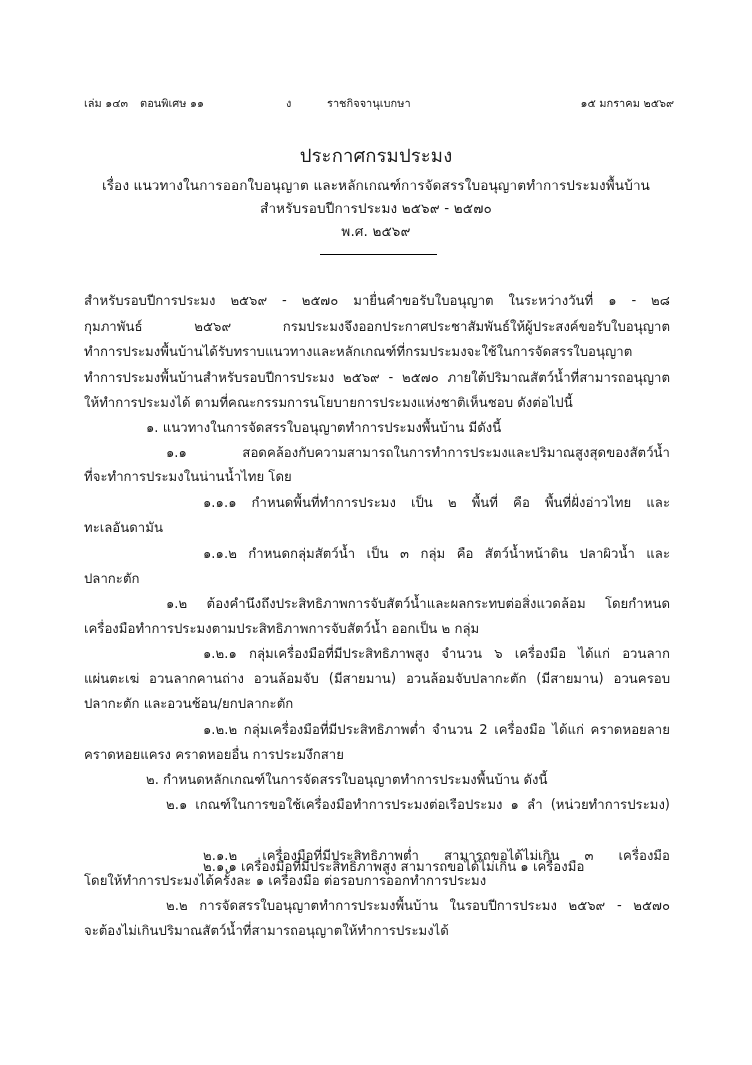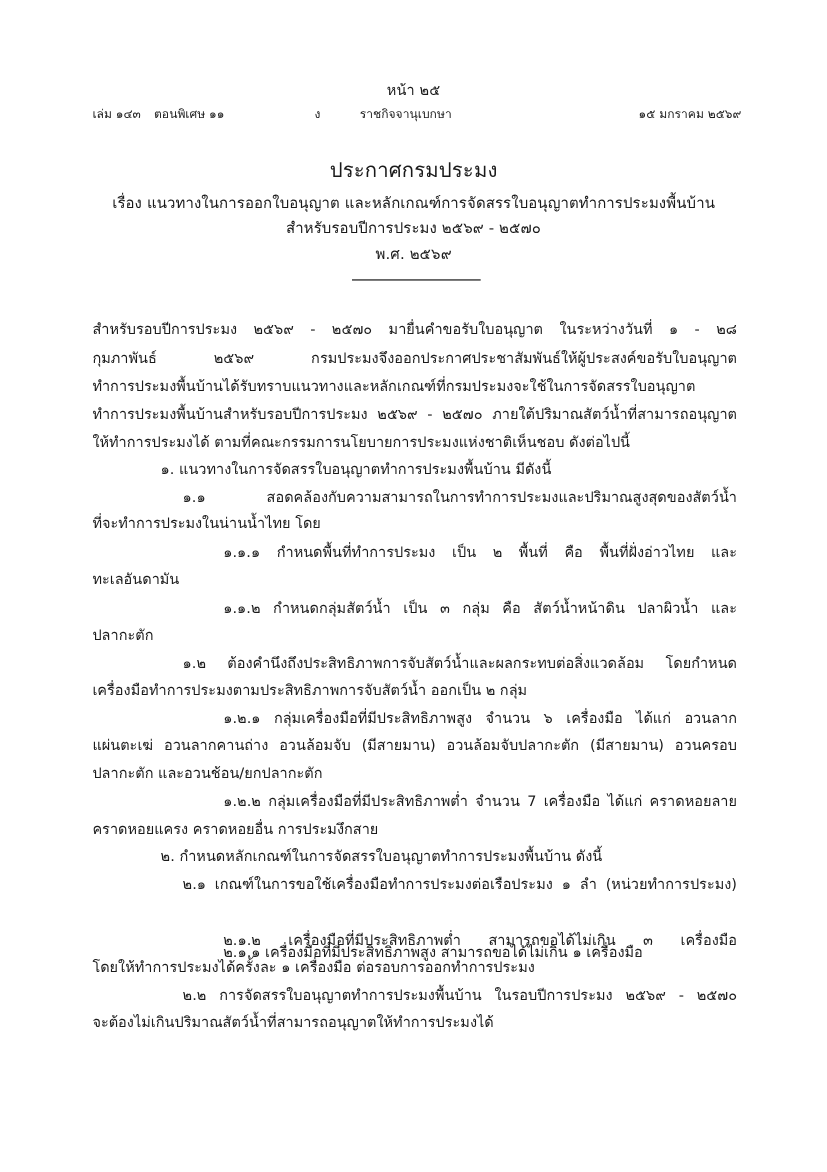--- a/index.html
+++ b/index.html
@@ -68,21 +68,20 @@
     }
     .just.last {
       text-align-last: left;
     }
   </style>
 </head>
 <body>
 
 <div class="page">
 
-  <div class="line center" style="top:74px;">หน้า ๒๕</div>
 
   <div class="header-row">
     <span style="left:0px;">เล่ม ๑๔๓</span>
     <span style="left:56px;">ตอนพิเศษ ๑๑</span>
     <span style="left:202px;">ง</span>
     <span style="left:243px;">ราชกิจจานุเบกษา</span>
     <span style="right:0px;">๑๕ มกราคม ๒๕๖๙</span>
   </div>
 
   <div class="line center title" style="top:144px;">ประกาศกรมประมง</div>
@@ -103,21 +102,21 @@
   <div class="just last" style="top:468px;">ที่จะทำการประมงในน่านน้ำไทย โดย</div>
   <div class="just" style="top:494px; left:203px; width:467px;">๑.๑.๑ กำหนดพื้นที่ทำการประมง เป็น ๒ พื้นที่ คือ พื้นที่ฝั่งอ่าวไทย และ</div>
   <div class="just last" style="top:519px;">ทะเลอันดามัน</div>
   <div class="just" style="top:545px; left:203px; width:467px;">๑.๑.๒ กำหนดกลุ่มสัตว์น้ำ เป็น ๓ กลุ่ม คือ สัตว์น้ำหน้าดิน ปลาผิวน้ำ และ</div>
   <div class="just last" style="top:570px;">ปลากะตัก</div>
   <div class="just" style="top:595px; left:166px; width:504px;">๑.๒ ต้องคำนึงถึงประสิทธิภาพการจับสัตว์น้ำและผลกระทบต่อสิ่งแวดล้อม โดยกำหนด</div>
   <div class="just last" style="top:620px;">เครื่องมือทำการประมงตามประสิทธิภาพการจับสัตว์น้ำ ออกเป็น ๒ กลุ่ม</div>
   <div class="just" style="top:645px; left:203px; width:467px;">๑.๒.๑ กลุ่มเครื่องมือที่มีประสิทธิภาพสูง จำนวน ๖ เครื่องมือ ได้แก่ อวนลาก</div>
   <div class="just" style="top:670px;">แผ่นตะเฆ่ อวนลากคานถ่าง อวนล้อมจับ (มีสายมาน) อวนล้อมจับปลากะตัก (มีสายมาน) อวนครอบ</div>
   <div class="just last" style="top:695px;">ปลากะตัก และอวนช้อน/ยกปลากะตัก</div>
-  <div class="just" style="top:721px; left:203px; width:467px;">๑.๒.๒ กลุ่มเครื่องมือที่มีประสิทธิภาพต่ำ จำนวน 7 เครื่องมือ ได้แก่ คราดหอยลาย</div>
+  <div class="just" style="top:721px; left:203px; width:467px;">๑.๒.๒ กลุ่มเครื่องมือที่มีประสิทธิภาพต่ำ จำนวน 2 เครื่องมือ ได้แก่ คราดหอยลาย</div>
   <div class="just last" style="top:746px;">คราดหอยแครง คราดหอยอื่น การประมงึกสาย</div>
 
   <div class="just last" style="top:771px; left:146px; width:524px;">๒. กำหนดหลักเกณฑ์ในการจัดสรรใบอนุญาตทำการประมงพื้นบ้าน ดังนี้</div>
   <div class="just" style="top:796px; left:166px; width:504px;">๒.๑ เกณฑ์ในการขอใช้เครื่องมือทำการประมงต่อเรือประมง ๑ ลำ (หน่วยทำการประมง)</div>
   <div class="just last" style="top:822px; left:203px; width:467px;margin-top:36px;">๒.๑.๑ เครื่องมือที่มีประสิทธิภาพสูง สามารถขอได้ไม่เกิน ๑ เครื่องมือ</div>
   <div class="just" style="top:847px; left:203px; width:467px;">๒.๑.๒ เครื่องมือที่มีประสิทธิภาพต่ำ สามารถขอได้ไม่เกิน ๓ เครื่องมือ</div>
   <div class="just last" style="top:872px;">โดยให้ทำการประมงได้ครั้งละ ๑ เครื่องมือ ต่อรอบการออกทำการประมง</div>
   <div class="just" style="top:897px; left:166px; width:504px;">๒.๒ การจัดสรรใบอนุญาตทำการประมงพื้นบ้าน ในรอบปีการประมง ๒๕๖๙ - ๒๕๗๐</div>
   <div class="just last" style="top:922px;">จะต้องไม่เกินปริมาณสัตว์น้ำที่สามารถอนุญาตให้ทำการประมงได้</div>
 

